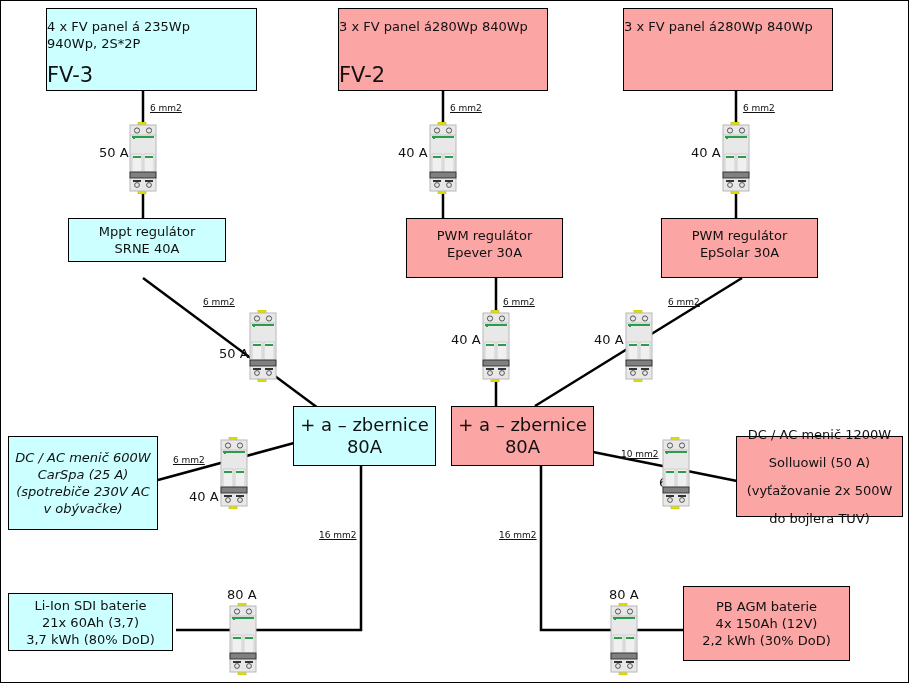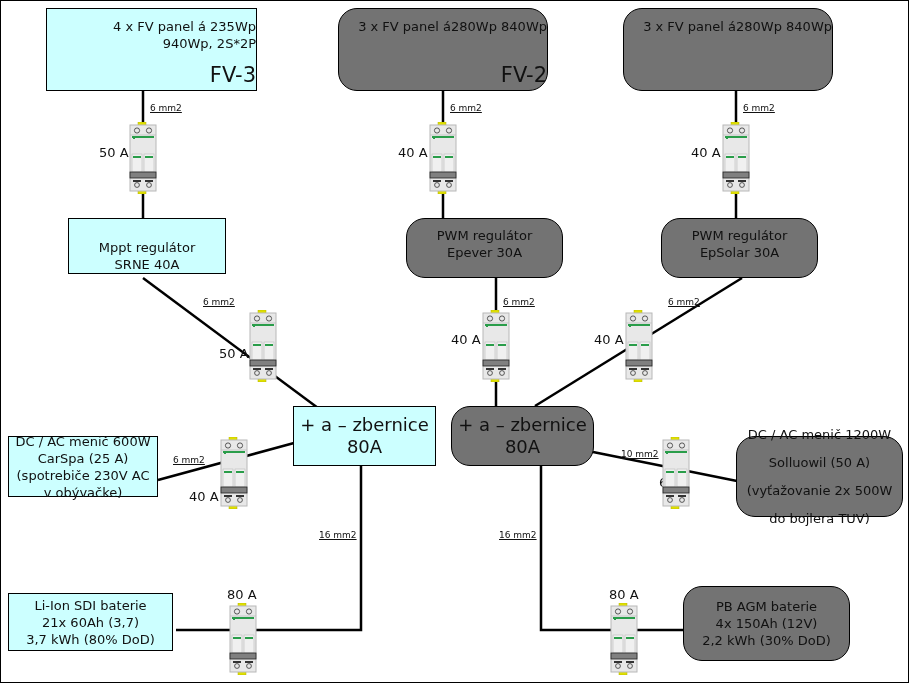--- a/index.html
+++ b/index.html
@@ -4,25 +4,25 @@
 <style>
   html, body { margin: 0; padding: 0; background: #ffffff; }
   #canvas {
     position: relative; width: 909px; height: 683px; overflow: hidden;
     background: #ffffff; font-family: "DejaVu Sans", sans-serif; color: #111;
   }
   #frame { position: absolute; left: 0; top: 0; width: 907px; height: 681px; border: 1px solid #000; }
   #wires { position: absolute; left: 0; top: 0; width: 909px; height: 683px; }
   .box {
     position: absolute; box-sizing: border-box; border: 1px solid #000;
-    text-align: right; display: flex; flex-direction: column; justify-content: center; align-items: center;
+    text-align: left; display: flex; flex-direction: column; justify-content: center; align-items: center;
     font-size: 13px; line-height: 17px;
   }
   .box.cyan { background: #ccffff; }
-  .box.white { background: #737373; border-radius: 19px; }
+  .box.white { background: #fca5a5; }
   .box .huge { font-size: 21px; line-height: 24px; }
   .pv .top { position: absolute; top: 9px; left: 0; right: 0; font-size: 13px; line-height: 17px; }
   .pv .name { position: absolute; top: 54px; left: 0; right: 0; font-size: 21px; line-height: 24px; }
   .lbl { position: absolute; font-size: 9px; line-height: 10px; white-space: nowrap; text-decoration: underline; }
   .amp { position: absolute; font-size: 13px; line-height: 15px; white-space: nowrap; }
   .breaker { position: absolute; width: 30px; height: 72px; }
 </style>
 </head>
 <body>
 
@@ -53,21 +53,21 @@
     <div class="name">FV-3</div>
   </div>
   <div class="box pv white" style="left:338px;top:8px;width:210px;height:83px;">
     <div class="top">3 x FV panel á280Wp 840Wp</div>
     <div class="name">FV-2</div>
   </div>
   <div class="box pv white" style="left:623px;top:8px;width:210px;height:83px;">
     <div class="top">3 x FV panel á280Wp 840Wp</div>
   </div>
 
-  <div class="box cyan" style="left:68px;top:218px;width:158px;height:56px;justify-content:flex-start;padding-top:20px;">
+  <div class="box cyan" style="left:68px;top:218px;width:158px;height:44px;justify-content:flex-start;padding-top:4px;">
     <span>Mppt regulátor</span>
     <span>SRNE 40A</span>
   </div>
   <div class="box white" style="left:406px;top:218px;width:157px;height:60px;justify-content:flex-start;padding-top:8px;">
     <span>PWM regulátor</span>
     <span>Epever 30A</span>
   </div>
   <div class="box white" style="left:661px;top:218px;width:157px;height:60px;justify-content:flex-start;padding-top:8px;">
     <span>PWM regulátor</span>
     <span>EpSolar 30A</span>
@@ -75,21 +75,21 @@
 
   <div class="box cyan" style="left:293px;top:406px;width:143px;height:60px;">
     <span class="huge" style="font-size:18px;line-height:22px;">+ a – zbernice</span>
     <span class="huge" style="font-size:18px;line-height:22px;">80A</span>
   </div>
   <div class="box white" style="left:451px;top:406px;width:143px;height:60px;">
     <span class="huge" style="font-size:18px;line-height:22px;">+ a – zbernice</span>
     <span class="huge" style="font-size:18px;line-height:22px;">80A</span>
   </div>
 
-  <div class="box cyan" style="left:8px;top:436px;width:150px;height:61px;">
+  <div class="box cyan" style="left:8px;top:436px;width:150px;height:94px;font-style:italic;">
     <span>DC / AC menič 600W</span>
     <span>CarSpa (25 A)</span>
     <span>(spotrebiče 230V AC</span>
     <span>v obývačke)</span>
   </div>
   <div class="box white" style="left:736px;top:436px;width:167px;height:81px;gap:11px;">
     <span>DC / AC menič 1200W</span>
     <span>Solluowil (50 A)</span>
     <span>(vyťažovanie 2x 500W</span>
     <span>do bojlera TUV)</span>

